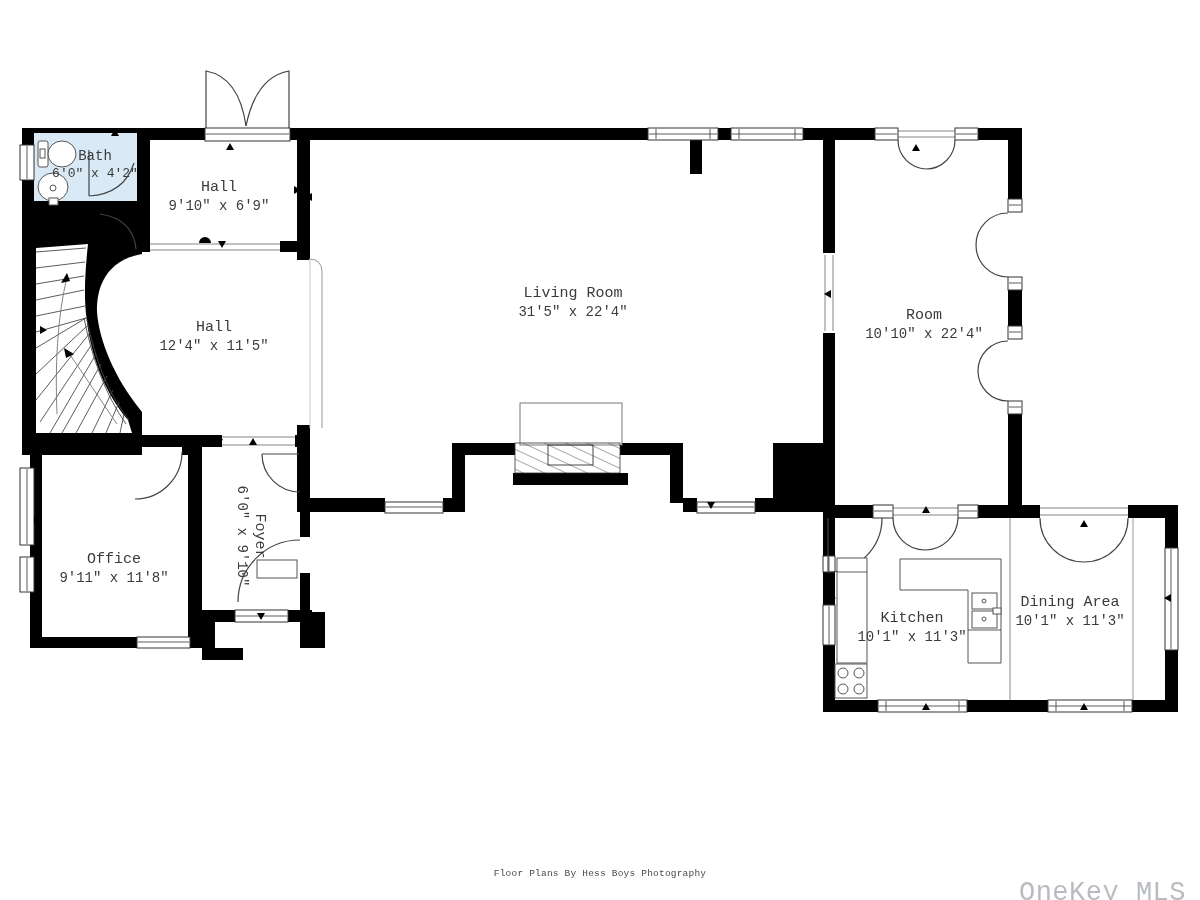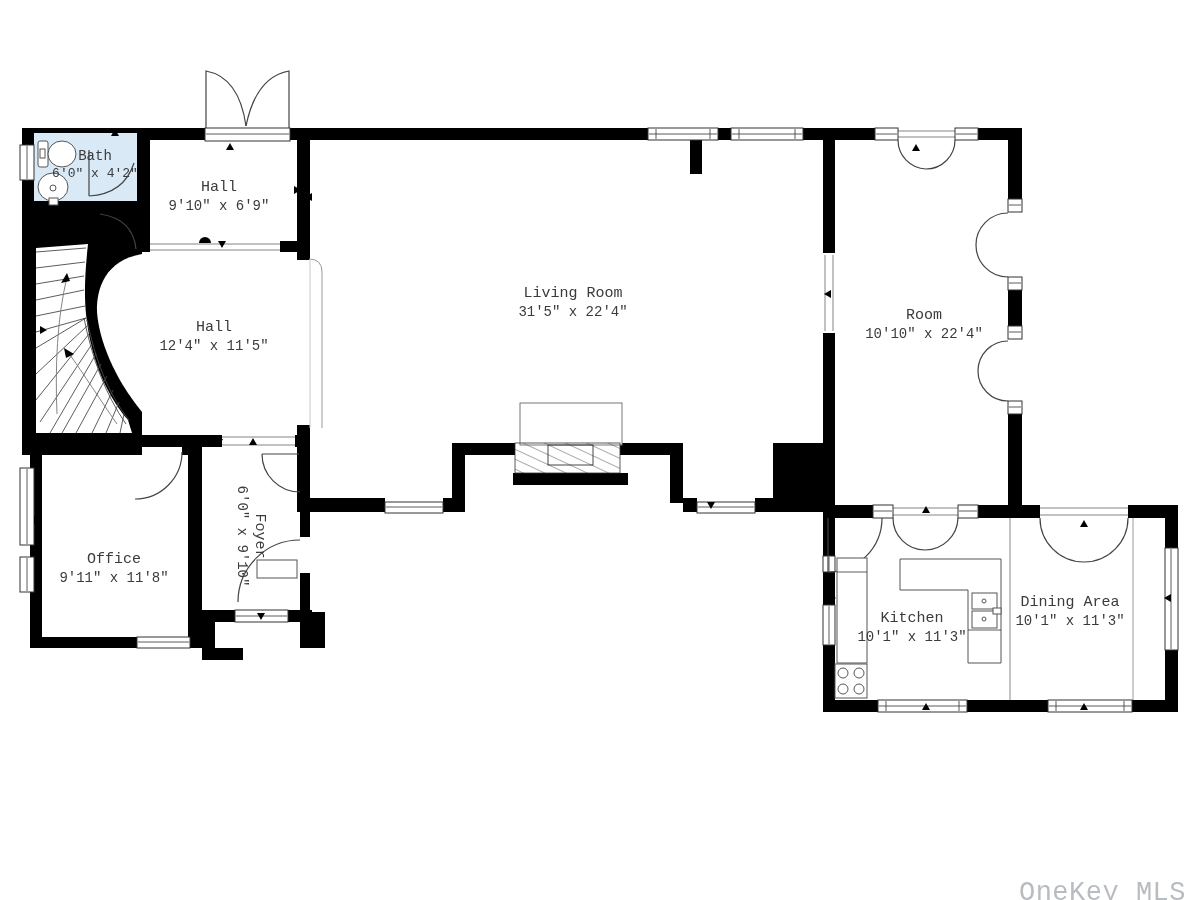--- a/index.html
+++ b/index.html
@@ -398,14 +398,15 @@
     </g>
 
     <text class="roomname" x="912" y="622">Kitchen</text>
     <text class="roomdims" x="912" y="641">10'1" x 11'3"</text>
 
     <text class="roomname" x="1070" y="606">Dining Area</text>
     <text class="roomdims" x="1070" y="625">10'1" x 11'3"</text>
   </g>
 </svg>
 
+<div id="credit">Floor Plans By Hess Boys Photography</div>
 <div id="watermark">OneKey MLS</div>
 </div>
 
 </body></html>

